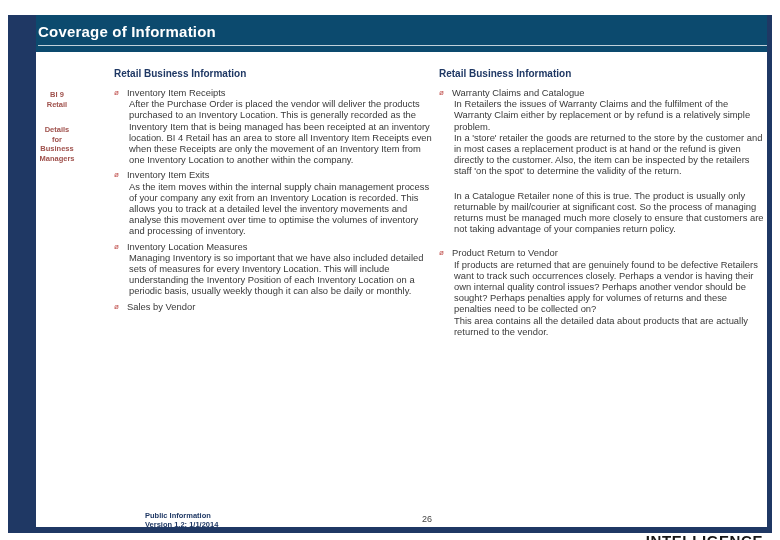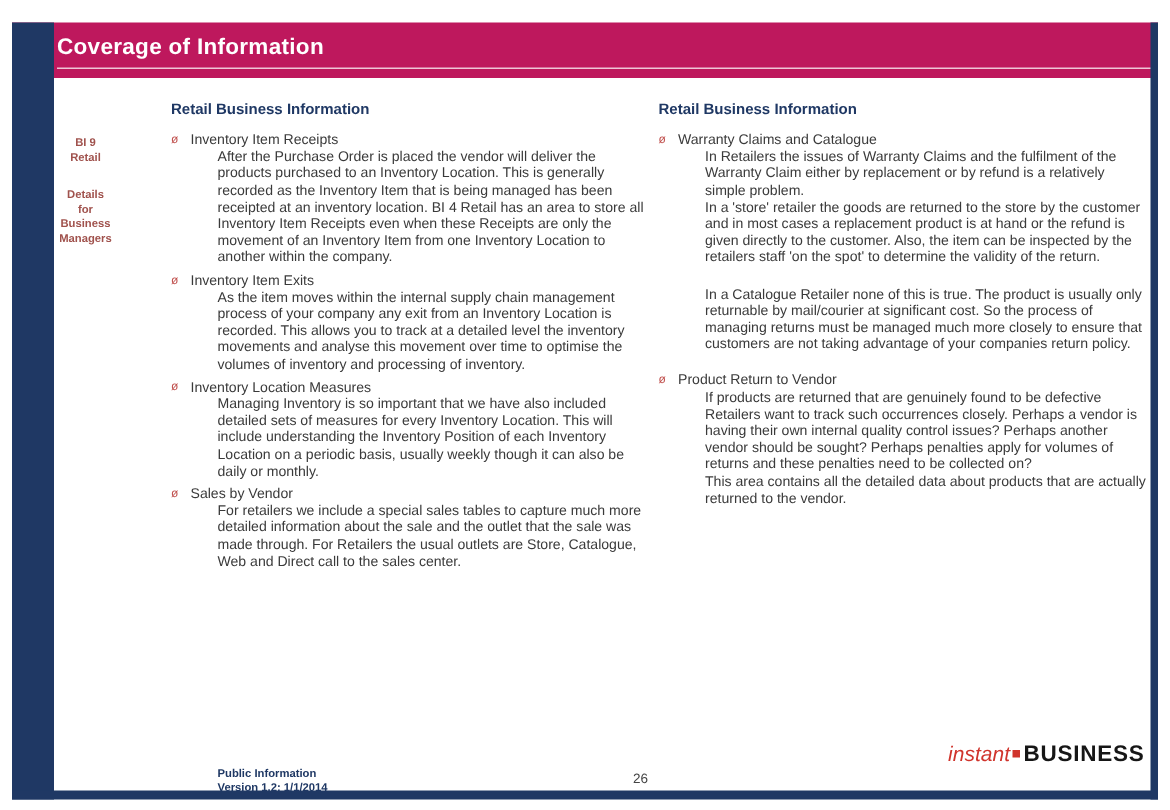--- a/index.html
+++ b/index.html
@@ -5,21 +5,21 @@
   html, body {
     margin: 0; padding: 0;
     width: 780px; height: 540px;
     background: #ffffff;
     font-family: "Liberation Sans", sans-serif;
     overflow: hidden;
   }
   .slide { position: absolute; inset: 0; background: #ffffff; }
 
   
-  .band { position: absolute; left: 8px; top: 15px; right: 8px; height: 37px; background: #be185d; padding-left: 34px; }
+  .band { position: absolute; left: 8px; top: 15px; right: 8px; height: 37px; background: #0c4a6e; padding-left: 34px; }
   .band-title { position: absolute; left: 30px; top: 8px; color: #ffffff; font-size: 15px; font-weight: 700; letter-spacing: 0.2px; }
   .band-rule { position: absolute; left: 30px; right: 0; bottom: 6px; height: 1px; background: #ffffff; opacity: 0.75; }
   .frame-left   { position: absolute; left: 8px;   top: 15px;  width: 28px;  height: 518px; background: #1f3864; }
   .frame-right  { position: absolute; left: 767px; top: 15px;  width: 5px;   height: 518px; background: #1f3864; }
   .frame-bottom { position: absolute; left: 8px;   top: 527px; width: 764px; height: 6px;   background: #1f3864; }
 
   
   .sidebar-product, .sidebar-audience {
     position: absolute; left: 36px; width: 42px; text-align: center;
     font-size: 7.5px; font-weight: 700; color: #a0524d;
@@ -31,21 +31,21 @@
   
   .col { position: absolute; top: 68px; }
   .col-left  { left: 114px; width: 318px; }
   .col-right { left: 439px; width: 326px; }
   .col-header { font-size: 10px; font-weight: 700; color: #1f3864; margin-bottom: 8px; }
   .item { margin-bottom: 4px; }
   .col-right .item { margin-bottom: 13px; }
   .item-head { display: flex; font-size: 9.4px; color: #3a3a3a; line-height: 11.2px; }
   .bullet { flex: 0 0 13px; width: 13px; color: #c0504d; font-size: 8px; line-height: 11px; }
   .item-body {
-    margin-left: 31px; font-size: 9.4px; color: #3a3a3a;
+    margin-left: 15px; font-size: 9.4px; color: #3a3a3a;
     line-height: 11.2px; white-space: pre-line;
   }
 
   
   .footer-doc {
     position: absolute; left: 145px; top: 512px;
     font-size: 7.5px; font-weight: 700; color: #1f3864;
     line-height: 8.5px; white-space: pre-line;
   }
   .page-number { position: absolute; left: 413px; top: 514px; width: 28px; text-align: center; font-size: 9px; color: #444444; }
@@ -101,21 +101,20 @@
         <span class="item-title">Inventory Location Measures</span>
       </div>
       <div class="item-body">Managing Inventory is so important that we have also included detailed sets of measures for every Inventory Location. This will include understanding the Inventory Position of each Inventory Location on a periodic basis, usually weekly though it can also be daily or monthly.</div>
     </div>
 
     <div class="item">
       <div class="item-head">
         <span class="bullet">ø</span>
         <span class="item-title">Sales by Vendor</span>
       </div>
-      <div class="item-body">For retailers we include a special sales tables to capture much more detailed information about the sale and the outlet that the sale was made through.  For Retailers the usual outlets are Store, Catalogue, Web and Direct call to the sales center.</div>
     </div>
   </div>
 
   <div class="col col-right">
     <div class="col-header">Retail Business Information</div>
 
     <div class="item">
       <div class="item-head">
         <span class="bullet">ø</span>
         <span class="item-title">Warranty Claims and Catalogue</span>
@@ -135,21 +134,16 @@
       </div>
       <div class="item-body">If products are returned that are genuinely found to be defective Retailers want to track such occurrences closely. Perhaps a vendor is having their own internal quality control issues? Perhaps another vendor should be sought? Perhaps penalties apply for volumes of returns and these penalties need to be collected on?
 This area contains all the detailed data about products that are actually returned to the vendor.</div>
     </div>
   </div>
 
   <div class="footer-doc">Public Information
 Version 1.2: 1/1/2014</div>
   <div class="page-number">26</div>
   <div class="logo">
-    <div class="logo-row1">
-      <span class="logo-instant">instant</span>
-      <span class="logo-square"></span>
-      <span class="logo-business">BUSINESS</span>
-    </div>
     <div class="logo-intelligence">INTELLIGENCE</div>
   </div>
 
 </div>
 
 </body></html>

